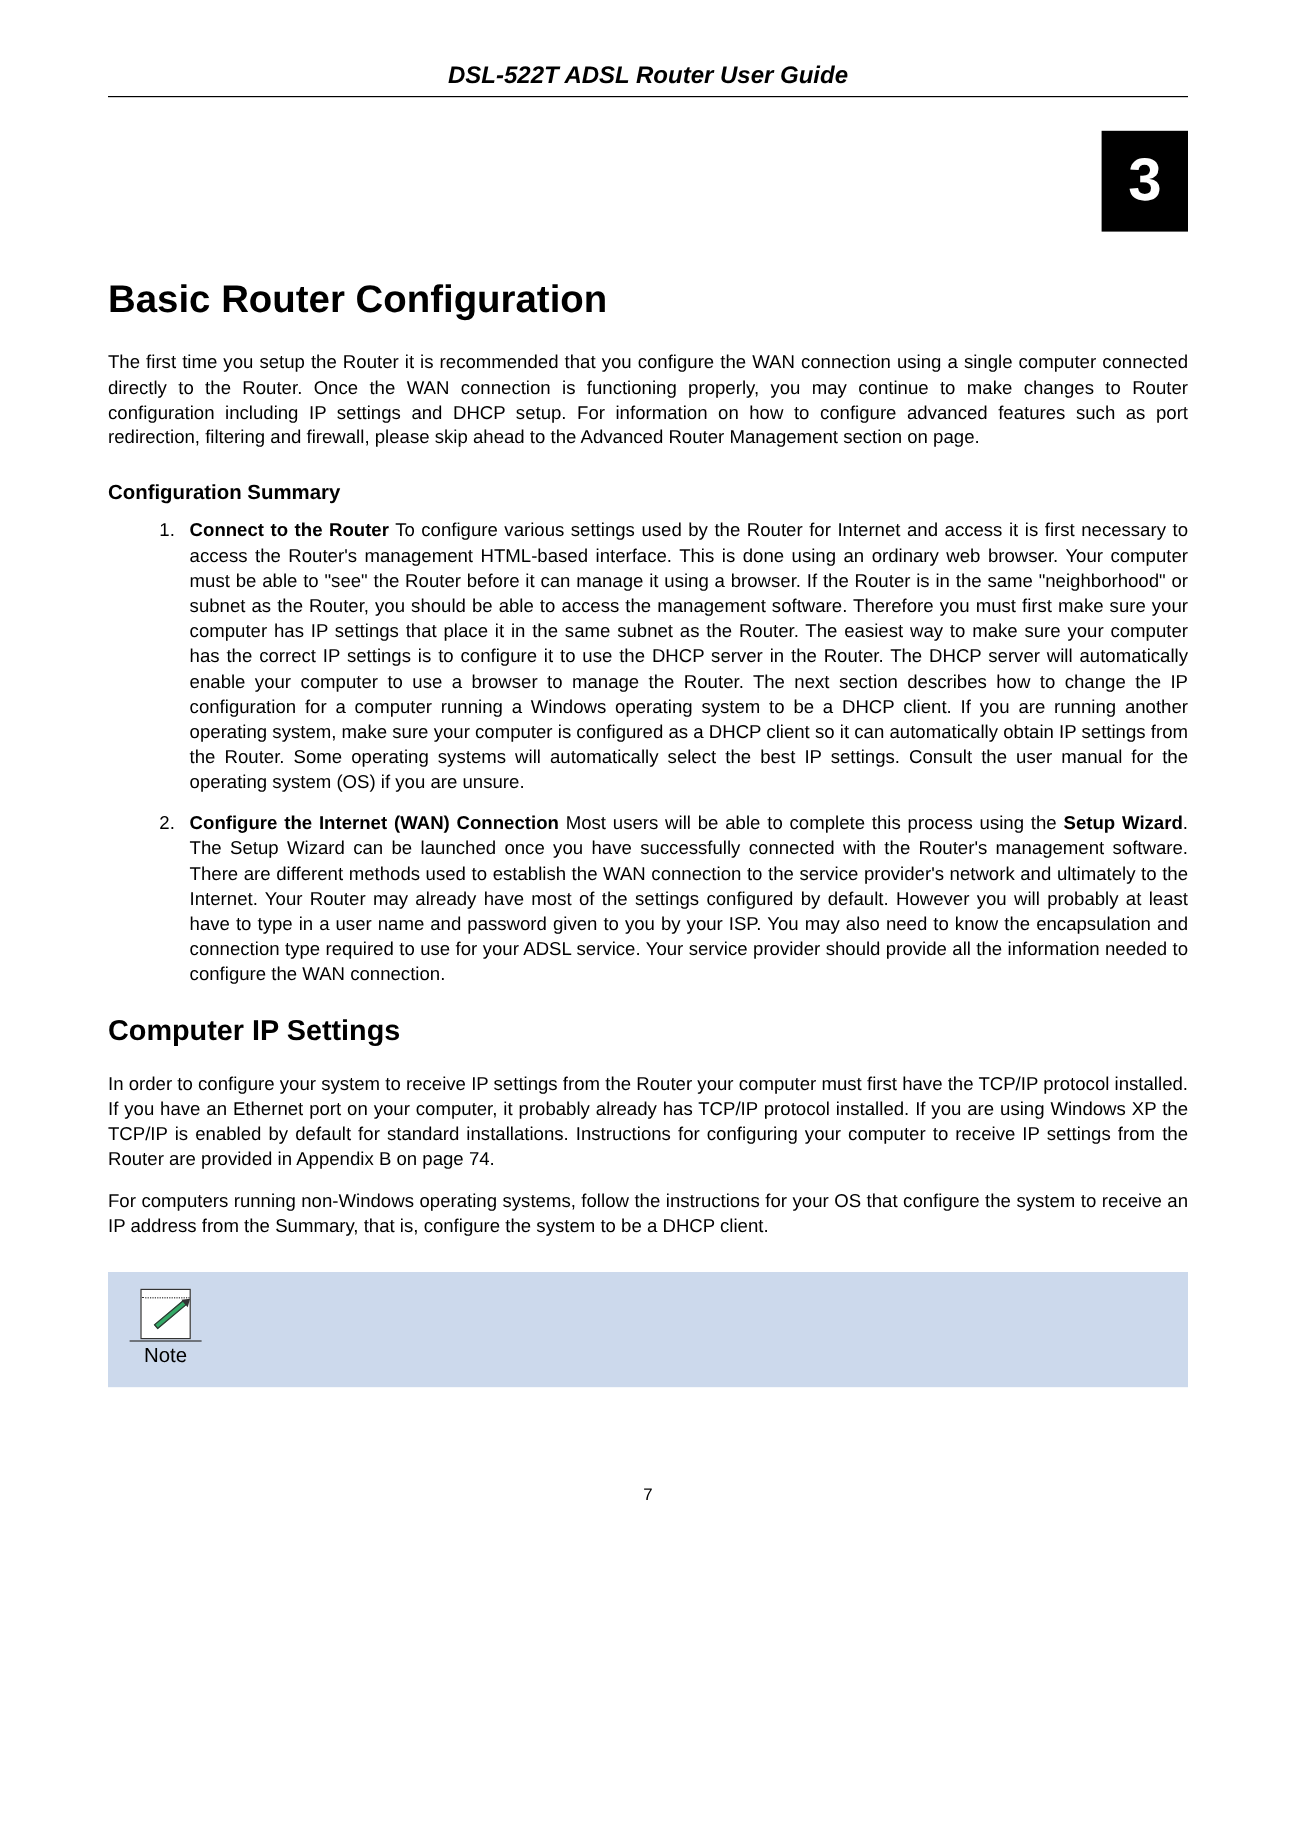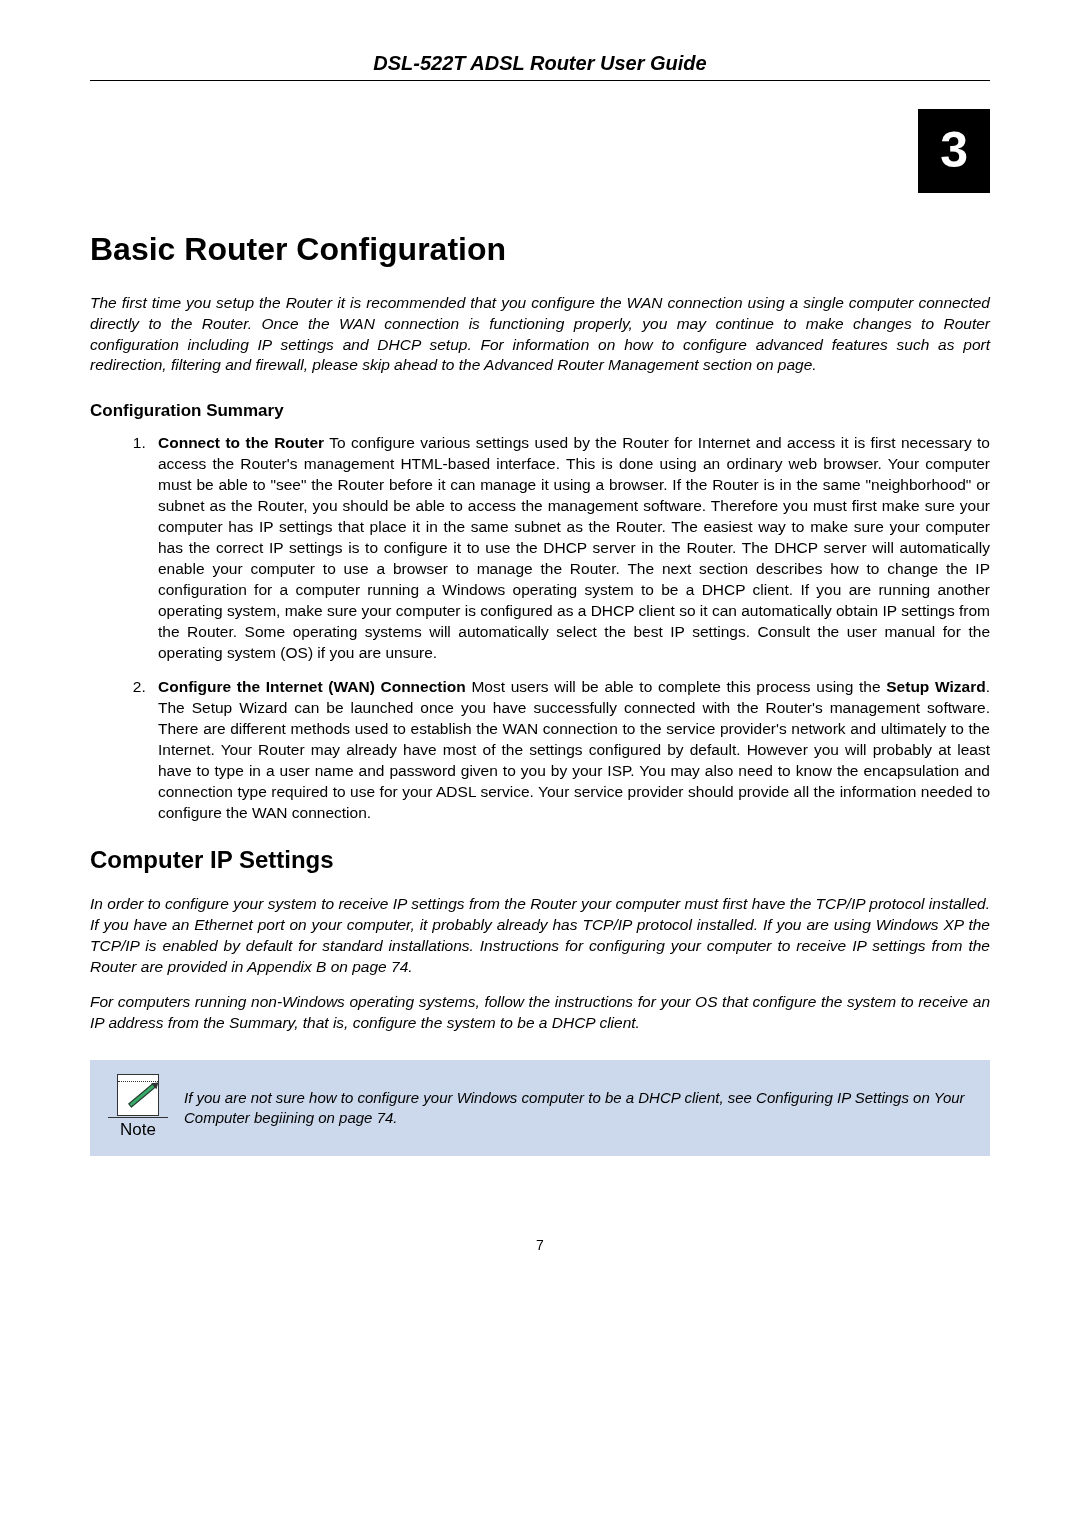--- a/index.html
+++ b/index.html
@@ -38,21 +38,20 @@
     .clear { clear: both; }
     h1 {
       font-size: 32px;
       font-weight: bold;
       margin-top: 15px;
       margin-bottom: 22px;
     }
     .para {
       text-align: justify;
       margin-bottom: 14px;
-      font-style: italic;
     }
     .subheading {
       font-weight: bold;
       font-size: 17px;
       margin-top: 24px;
       margin-bottom: 10px;
     }
     ol {
       list-style: decimal;
       padding-left: 60px;
@@ -161,16 +160,15 @@
 <p class="para">In order to configure your system to receive IP settings from the Router your computer must first have the TCP/IP protocol installed. If you have an Ethernet port on your computer, it probably already has TCP/IP protocol installed. If you are using Windows XP the TCP/IP is enabled by default for standard installations. Instructions for configuring your computer to receive IP settings from the Router are provided in Appendix B on page 74.</p>
 <p class="para">For computers running non-Windows operating systems, follow the instructions for your OS that configure the system to receive an IP address from the Summary, that is, configure the system to be a DHCP client.</p>
 
 <div class="note-box">
   <div class="note-icon-cell">
     <div class="note-icon">
       <div class="pencil"></div>
     </div>
     <div class="note-label">Note</div>
   </div>
-  <div class="note-text">If you are not sure how to configure your Windows computer to be a DHCP client, see Configuring IP Settings on Your Computer begiining on page 74.</div>
 </div>
 
 <div class="page-num">7</div>
 
 </body></html>

